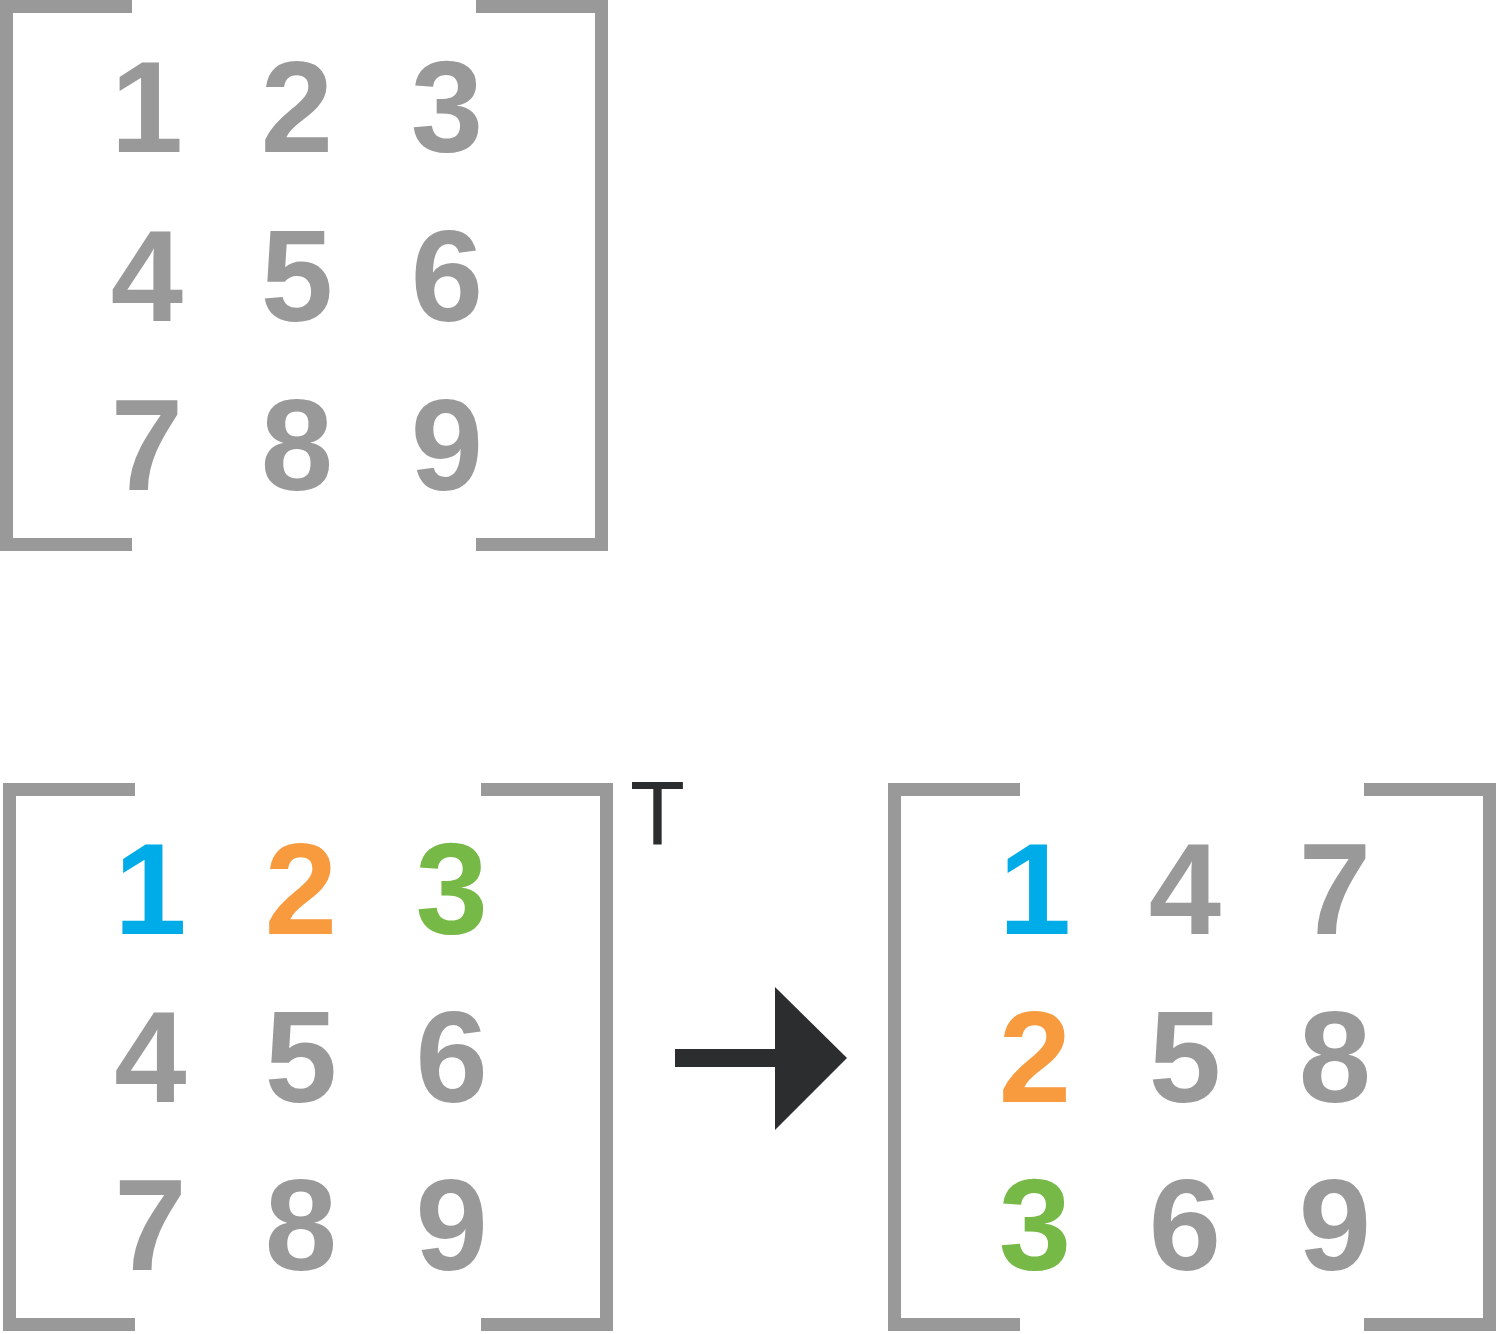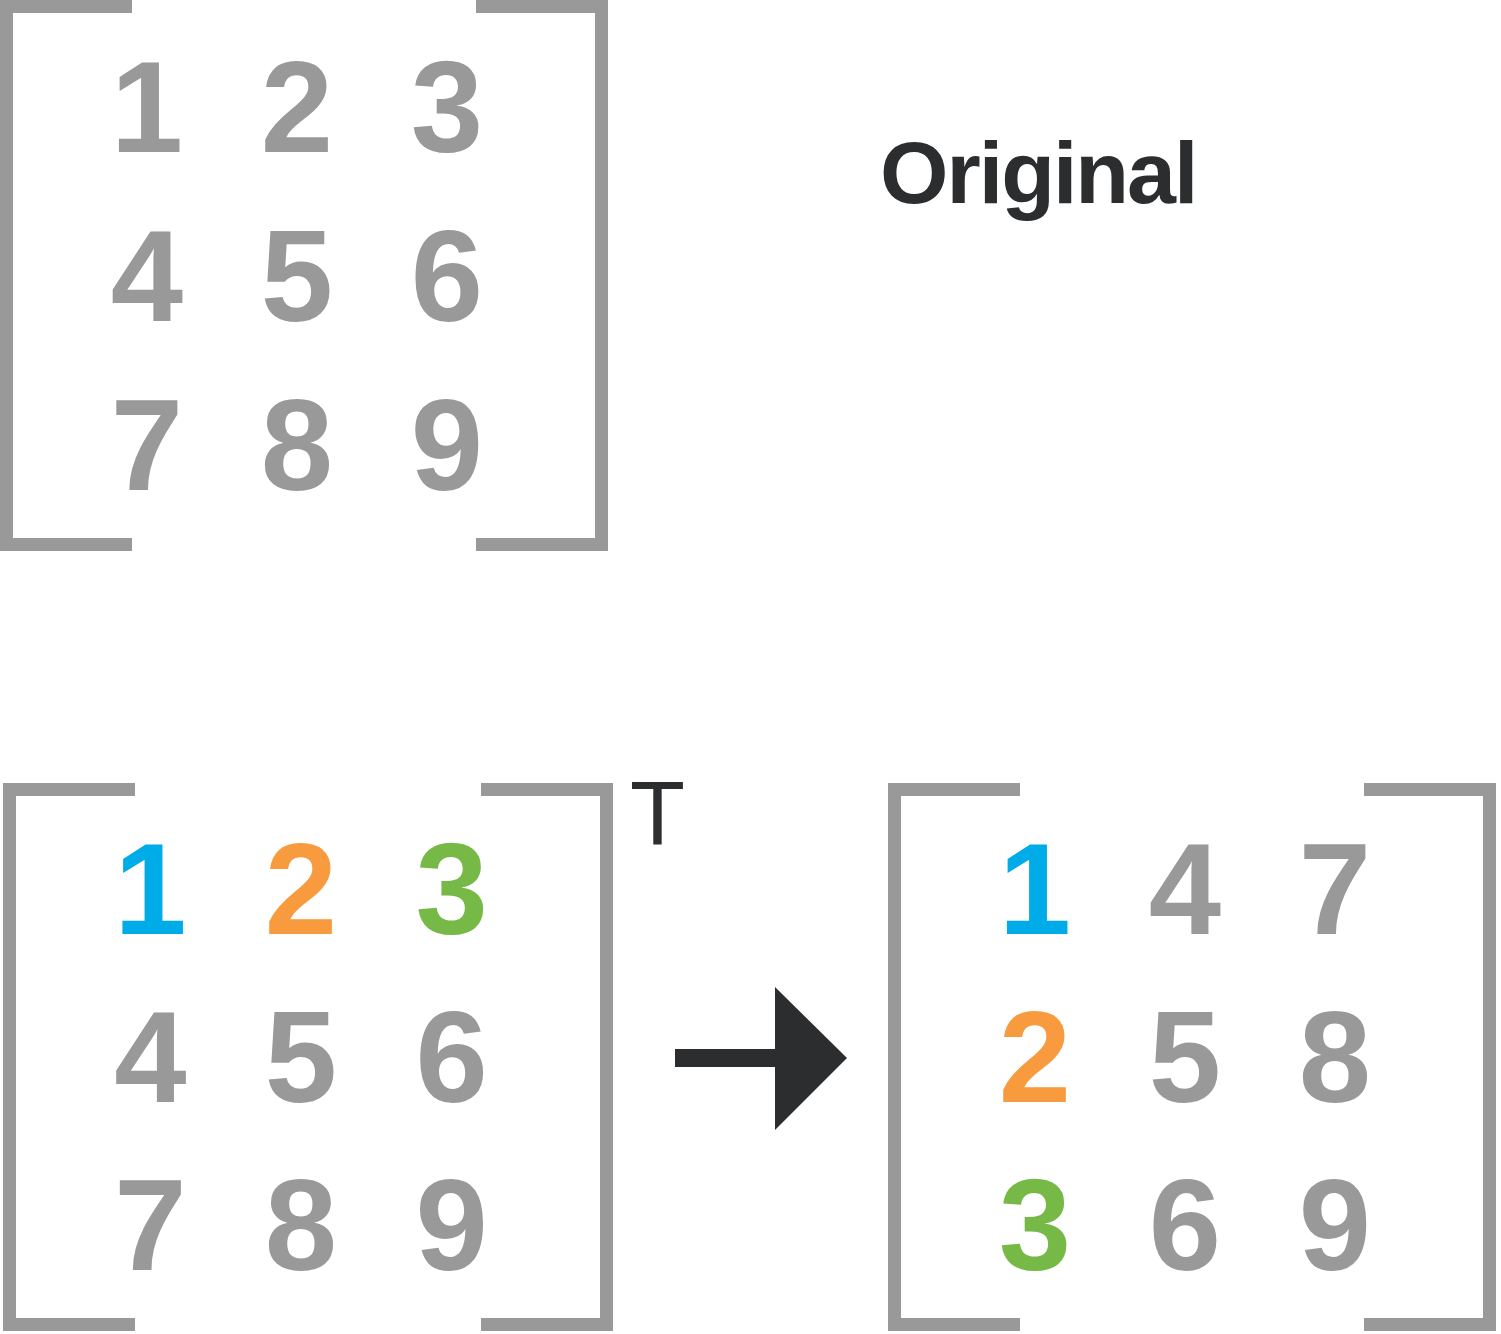--- a/index.html
+++ b/index.html
@@ -93,21 +93,20 @@
     <span class="cell" style="color: rgb(153, 153, 153);">4</span>
     <span class="cell" style="color: rgb(153, 153, 153);">5</span>
     <span class="cell" style="color: rgb(153, 153, 153);">6</span>
     <span class="cell" style="color: rgb(153, 153, 153);">7</span>
     <span class="cell" style="color: rgb(153, 153, 153);">8</span>
     <span class="cell" style="color: rgb(153, 153, 153);">9</span>
   </div>
 </section>
 
 <h1 class="title">
-  <span>Original</span>
 </h1>
 
 <section class="matrix" style="left:3px;top:783px;width:610px;height:548px;">
   <div class="bracket left"></div>
   <div class="bracket right"></div>
   <div class="cells">
     <span class="cell" style="color: rgb(0, 172, 232);">1</span>
     <span class="cell" style="color: rgb(247, 155, 62);">2</span>
     <span class="cell" style="color: rgb(118, 185, 71);">3</span>
     <span class="cell" style="color: rgb(153, 153, 153);">4</span>

